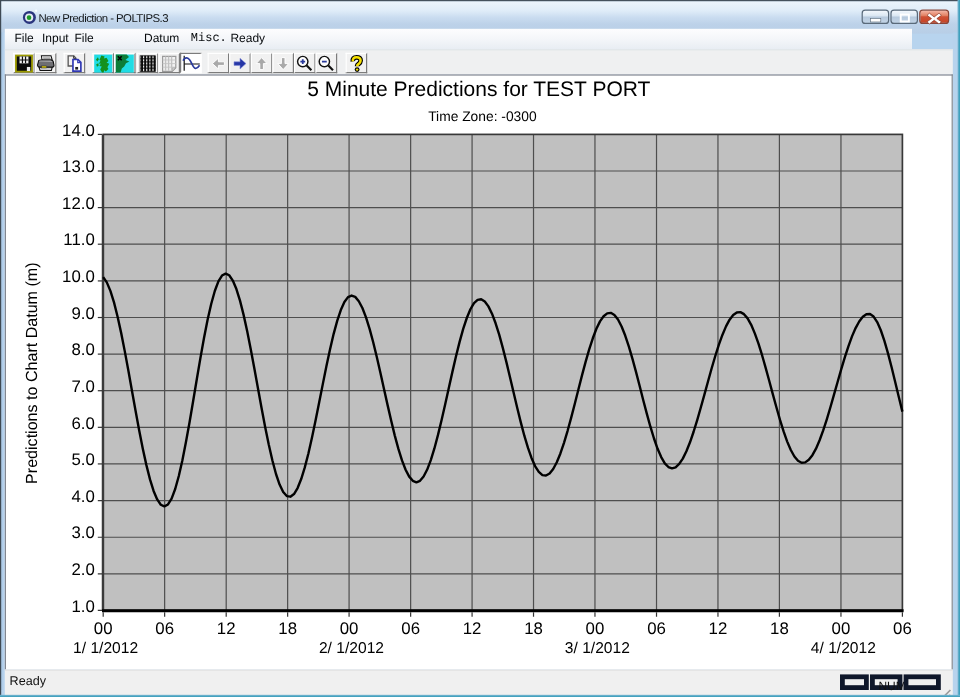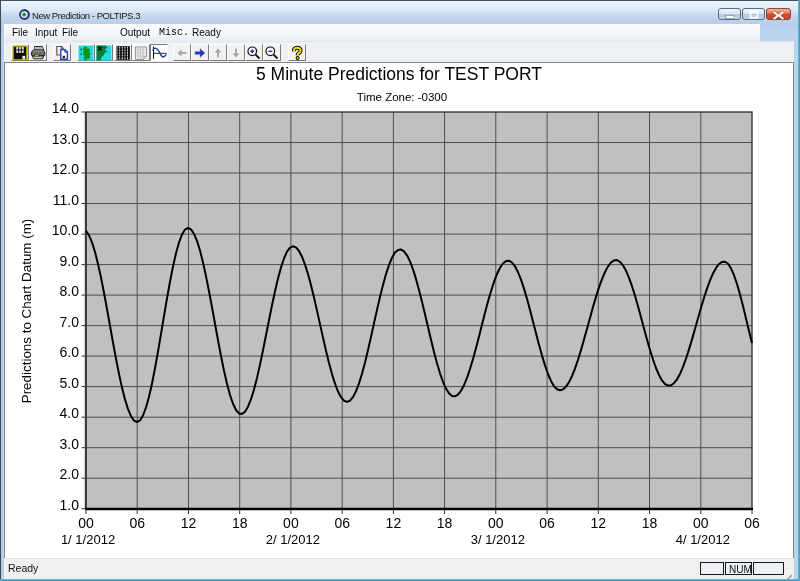--- a/index.html
+++ b/index.html
@@ -31,21 +31,21 @@
 #toolbar { position:absolute; left:4px; top:41px; width:790px; height:21px; background:#eff0f1; border-top:1px solid #e2e5e9; }
 .tbtn { position:absolute; top:2px; width:18px; height:17px; background:#f1f1f1;
   border-top:1px solid #fff; border-left:1px solid #fff; border-right:1px solid #7c7c7c; border-bottom:1px solid #7c7c7c; }
 .tbtn svg { position:absolute; left:0px; top:0px; }
 .tbtn.pressed { border-top:1px solid #7c7c7c; border-left:1px solid #7c7c7c; border-right:1px solid #fff; border-bottom:1px solid #fff; background:#fff; }
 
 #client { position:absolute; left:4px; top:62px; width:790px; height:496px; background:#fff;
   border:1px solid #828790; border-bottom:none; }
 
 #statusbar { position:absolute; left:4px; top:558px; width:790px; height:28px; background:#f0f0f0; border-top:1px solid #e3e3e3; font-size:10px; color:#111; }
-#statusbar .pane { position:absolute; top:3px; height:13px; border:1px solid #0f172a; }
+#statusbar .pane { position:absolute; top:3px; height:13px; border:4px solid #0f172a; }
 #grip { position:absolute; right:1px; bottom:1px; width:13px; height:13px; }
 #chartsvg { position:absolute; left:0; top:0; z-index:10; }
 </style>
 </head>
 <body>
 <div id="win">
   <div id="edge-top"></div>
     <div id="edge-left"></div>
     <div id="edge-right"></div>
     <div id="edge-bottom"></div>
@@ -67,21 +67,21 @@
     <path d="M56.5 3 L60.5 6.2 L64.5 3 L66.5 4.8 L62.7 7.5 L66.5 10.2 L64.5 12 L60.5 8.8 L56.5 12 L54.5 10.2 L58.3 7.5 L54.5 4.8 Z" fill="#fff" stroke="#7a2a1a" stroke-width="0.5"></path>
   </svg>
   <div id="bord-left"></div>
     <div id="bord-right"></div>
     <div id="bord-bottom"></div>
   <div id="menubar">
     <span style="left:8px;">File</span>
     <span style="left:31px;">Input</span>
     <span style="left:58px;">File</span>
     <span style="left:85px;margin-top:36px;">Input</span>
-    <span style="left:116px;">Output</span>
+    <span style="left:116px;">Datum</span>
     <span style="left:155px;font-family:Liberation Mono, monospace;">Misc.</span>
     <span style="left:188px;">Ready</span>
   </div>
   <div id="toolbar">
 <div class="tbtn" style="left:7px;">
         <svg width="16" height="16" viewBox="0 0 16 16">
 <rect x="1.3" y="1.3" width="13.4" height="13.4" fill="#0c0c0c" stroke="#9c9a00" stroke-width="1.5"></rect>
 <rect x="4.3" y="2.1" width="7.4" height="5.7" fill="#f2f2f2"></rect>
 <g stroke="#111" stroke-width="1">
             <line x1="6.7" y1="2.1" x2="6.7" y2="7.8"></line>

